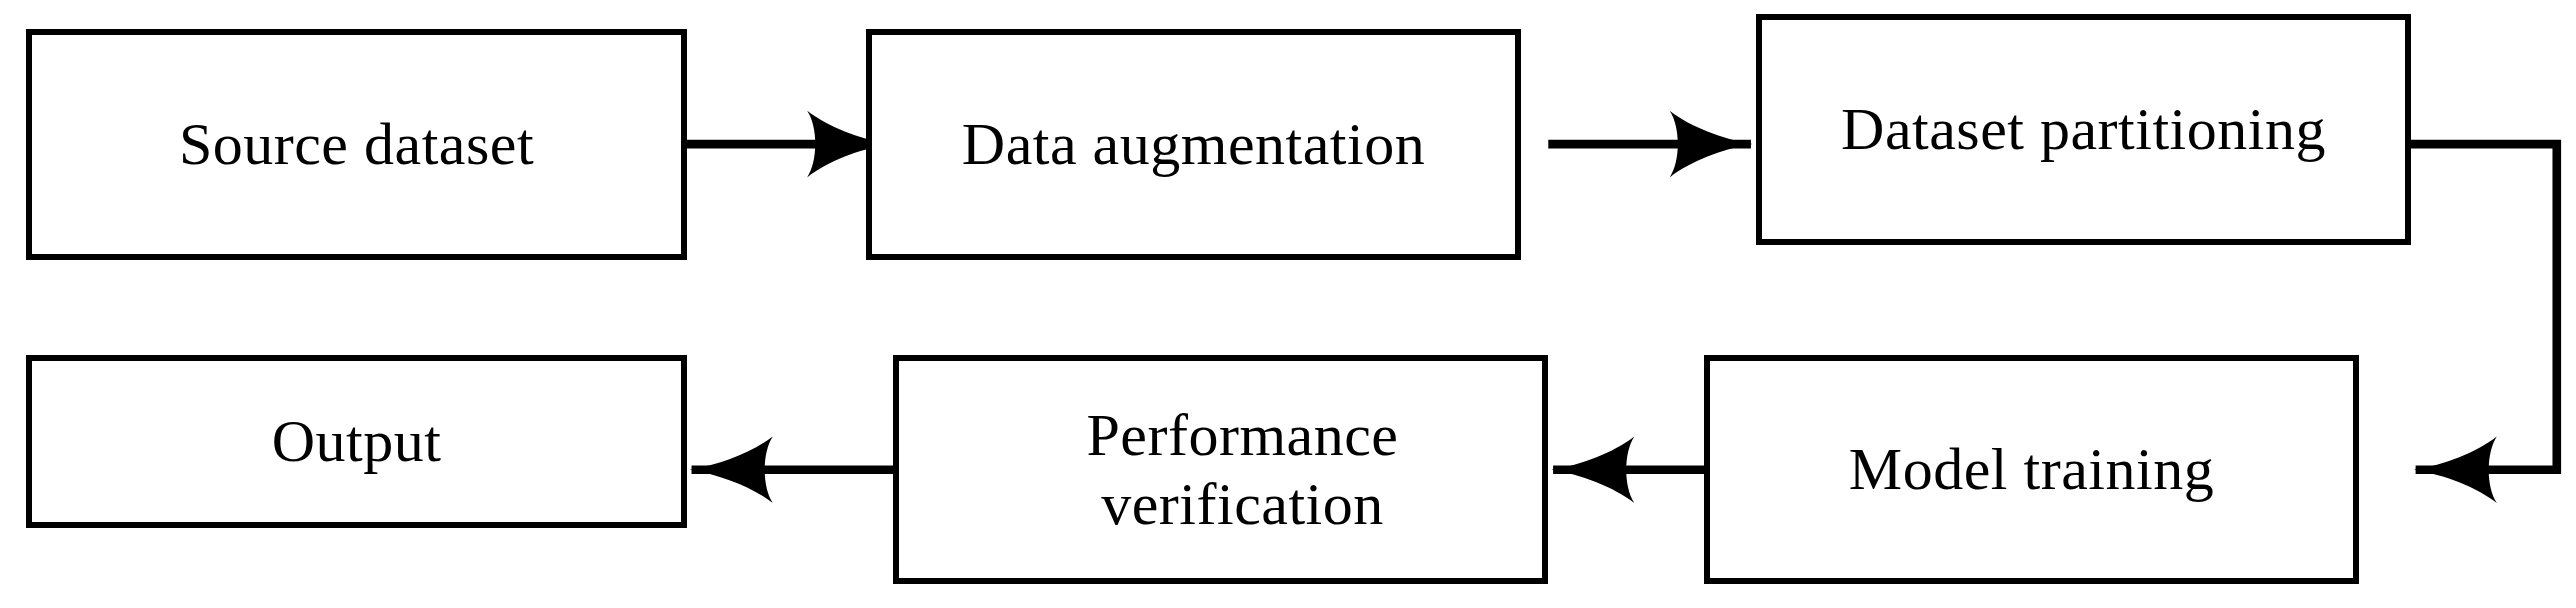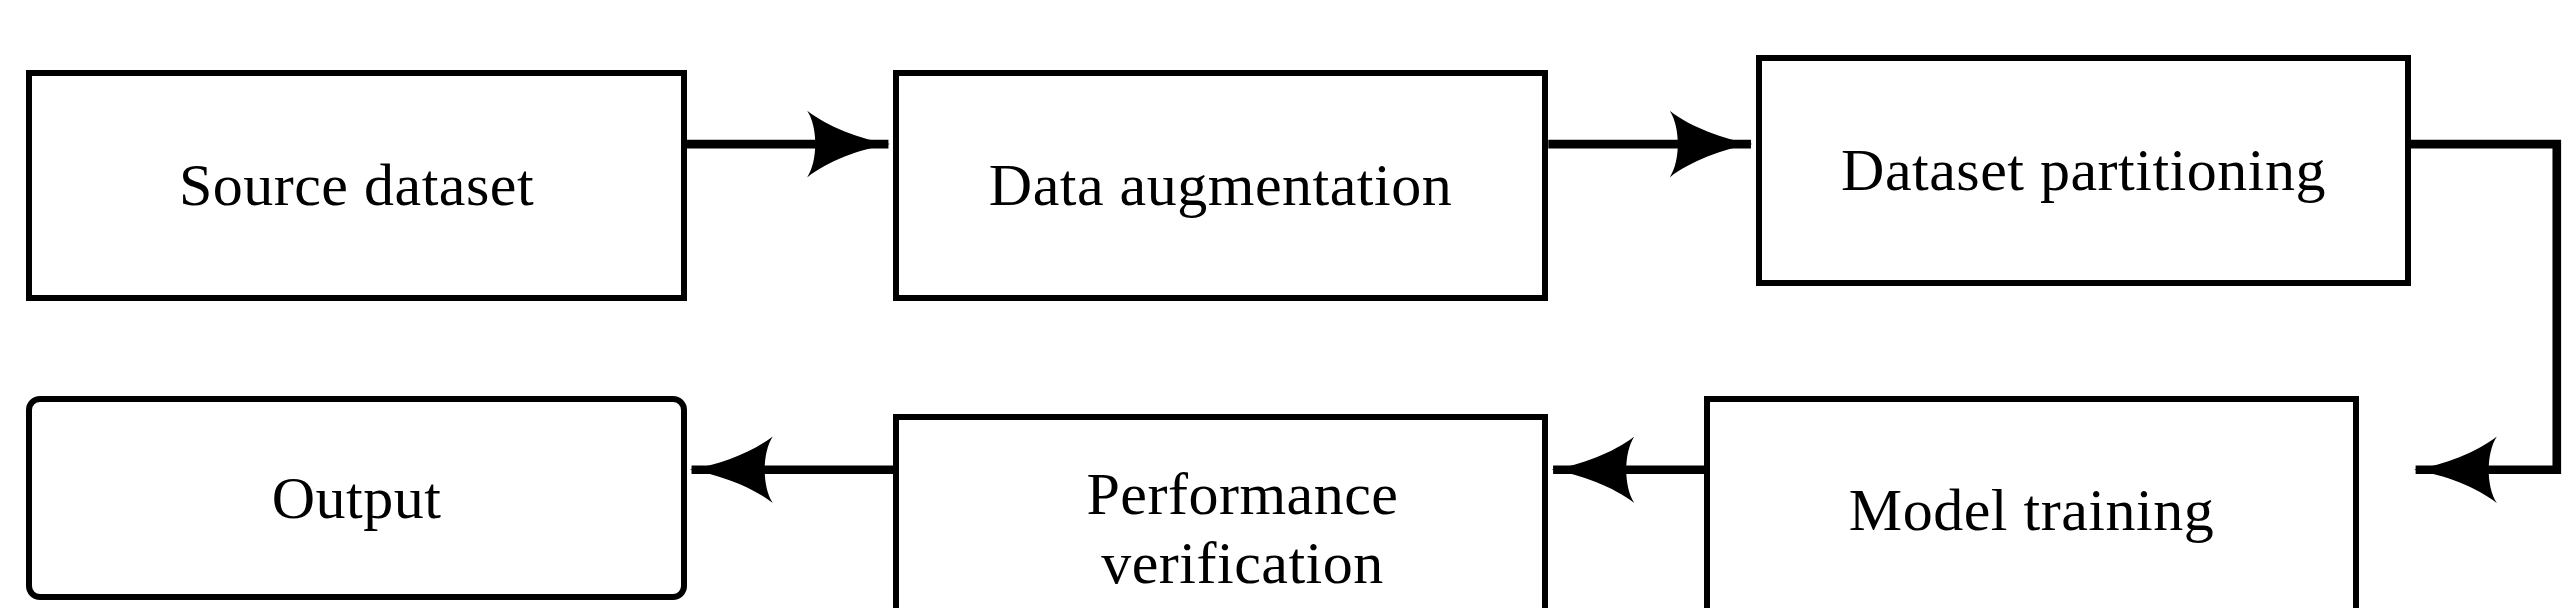--- a/index.html
+++ b/index.html
@@ -18,21 +18,20 @@
   .node {
     position: absolute;
     box-sizing: border-box;
     border: 6.7px solid #000000;
     background: #ffffff;
     display: flex;
     align-items: center;
     justify-content: center;
     text-align: center;
     z-index: 3;
-    margin-top: 41px;
   }
   .node-label {
     display: block;
     color: #000000;
     font-size: 60px;
     line-height: 1.14;
     letter-spacing: 0.5px;
     white-space: pre-line;
     padding: 0 9.6px;
   }
@@ -76,33 +75,33 @@
 
     <g>
       <line x1="930" y1="489" x2="720" y2="489" stroke="#000000" stroke-width="9" marker-end="url(#arrowhead)"></line>
     </g>
   </svg>
 
   <div class="node" style="left:26px; top:29px; width:661px; height:231px;">
     <span class="node-label">Source dataset</span>
   </div>
 
-  <div class="node" style="left:893px; top:29px; width:655px; height:231px;">
+  <div class="node" style="left:866px; top:29px; width:655px; height:231px;">
     <span class="node-label">Data augmentation</span>
   </div>
 
   <div class="node" style="left:1756px; top:14px; width:655px; height:231px;">
     <span class="node-label">Dataset partitioning</span>
   </div>
 
-  <div class="node" style="left:26px; top:355px; width:661px; height:204px;border-radius:14px;">
+  <div class="node" style="left:26px; top:355px; width:661px; height:173px;">
     <span class="node-label">Output</span>
   </div>
 
-  <div class="node" style="left:893px; top:373px; width:655px; height:229px;padding-left:44px;">
+  <div class="node" style="left:893px; top:355px; width:655px; height:229px;padding-left:44px;">
     <span class="node-label">Performance
 verification</span>
   </div>
 
   <div class="node" style="left:1704px; top:355px; width:655px; height:229px;">
     <span class="node-label">Model training</span>
   </div>
 
 </div>
 

